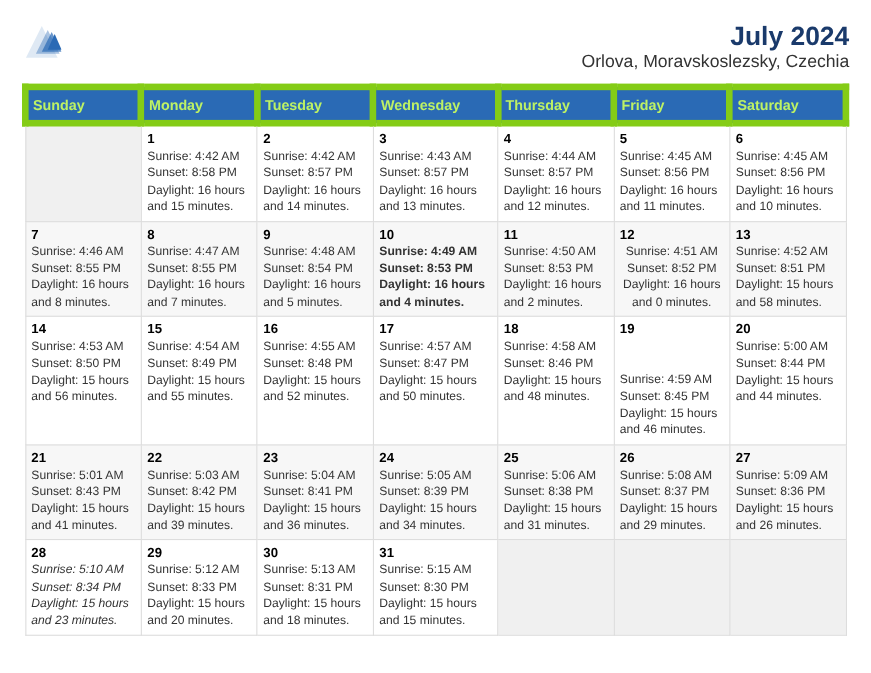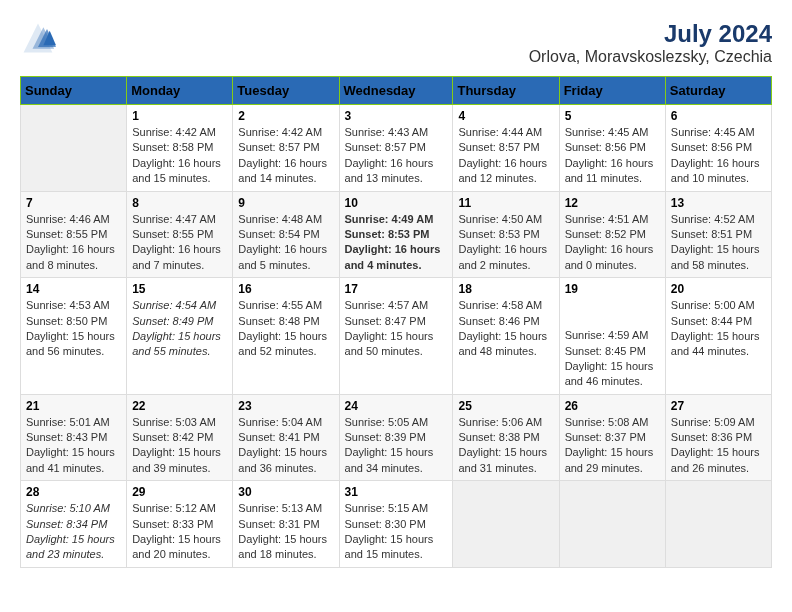--- a/index.html
+++ b/index.html
@@ -43,26 +43,26 @@
       font-size: 16px;
       color: #333;
     }
     table {
       width: 100%;
       border-collapse: collapse;
       font-size: 11px;
     }
     thead tr th {
       background-color: #2a6ab5;
-      color: #000000;
+      color: #bef264;
       padding: 6px 4px;
       text-align: left;
       font-size: 13px;
       font-weight: bold;
-      border: 1px solid #84cc16;
+      border: 6px solid #84cc16;
     }
     tbody tr td {
       border: 1px solid #ddd;
       padding: 4px 5px;
       vertical-align: top;
       min-height: 70px;
       background: #fff;
     }
     tbody tr:nth-child(odd) td {
       background: #fff;
@@ -190,21 +190,21 @@
         </td>
         <td>
           <div class="day-num">11</div>
           <div class="day-info" style="white-space: pre-line;">Sunrise: 4:50 AM
 Sunset: 8:53 PM
 Daylight: 16 hours
 and 2 minutes.</div>
         </td>
         <td>
           <div class="day-num">12</div>
-          <div class="day-info" style="white-space: pre-line;">Sunrise: 4:51 AM
+          <div class="day-info" style="white-space: pre-line; text-align: center;">Sunrise: 4:51 AM
 Sunset: 8:52 PM
 Daylight: 16 hours
 and 0 minutes.</div>
         </td>
         <td>
           <div class="day-num">13</div>
           <div class="day-info" style="white-space: pre-line;">Sunrise: 4:52 AM
 Sunset: 8:51 PM
 Daylight: 15 hours
 and 58 minutes.</div>
@@ -213,21 +213,21 @@
       <tr>
         <td>
           <div class="day-num">14</div>
           <div class="day-info" style="white-space: pre-line;">Sunrise: 4:53 AM
 Sunset: 8:50 PM
 Daylight: 15 hours
 and 56 minutes.</div>
         </td>
         <td>
           <div class="day-num">15</div>
-          <div class="day-info" style="white-space: pre-line; font-style: italic;">Sunrise: 4:54 AM
+          <div class="day-info" style="white-space: pre-line;">Sunrise: 4:54 AM
 Sunset: 8:49 PM
 Daylight: 15 hours
 and 55 minutes.</div>
         </td>
         <td>
           <div class="day-num">16</div>
           <div class="day-info" style="white-space: pre-line;">Sunrise: 4:55 AM
 Sunset: 8:48 PM
 Daylight: 15 hours
 and 52 minutes.</div>

